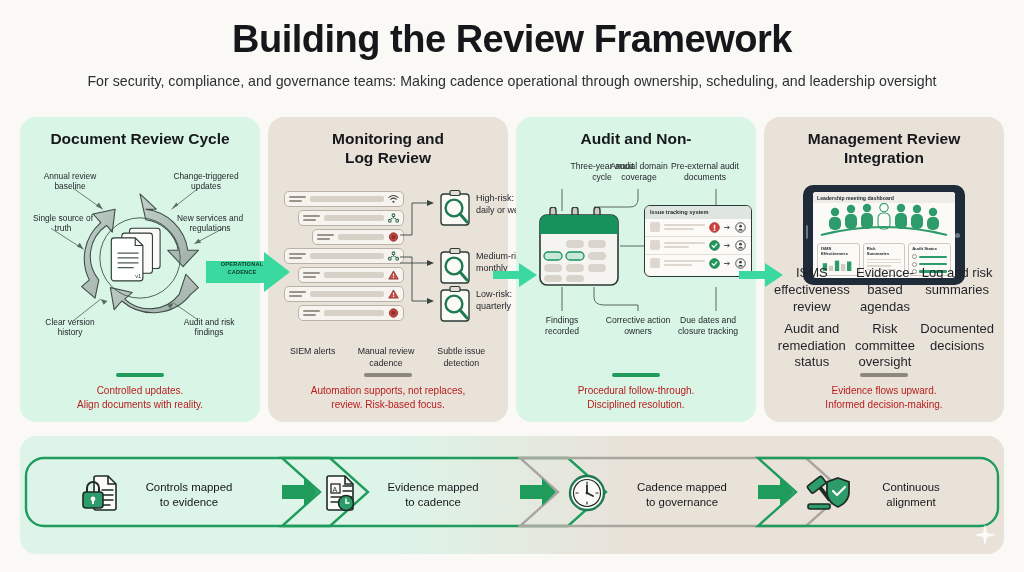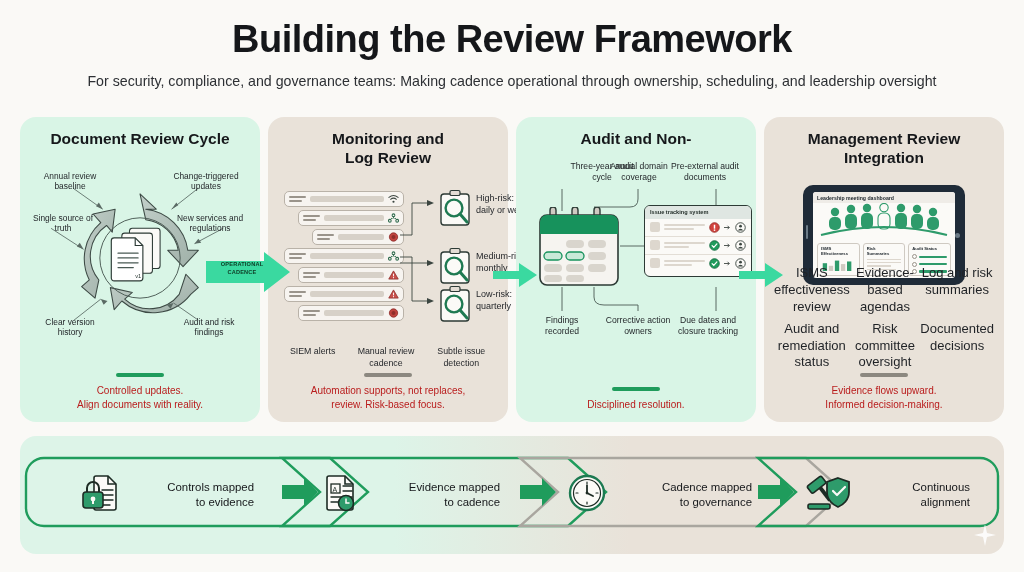--- a/index.html
+++ b/index.html
@@ -104,21 +104,21 @@
   
   .strip{
     position:absolute;left:20px;top:436px;width:984px;height:118px;
     border-radius:16px;overflow:hidden;
   }
   .strip-bg{position:absolute;inset:0;
     background:linear-gradient(90deg,#ddf4e8 0%,#ddf4e8 38%,#e9e2d9 62%,#e9e2d9 100%);}
   .strip-inner{position:relative;width:100%;height:100%;}
   .chev-label{
     position:absolute;font-size:11.4px;line-height:1.32;
-    color:#15171a;text-align:right;
+    color:#15171a;text-align:center;
   }
   .strip-cap{
     position:absolute;left:0;bottom:11px;width:100%;
     text-align:center;font-size:13px;color:#15171a;
   }
   .sparkle{position:absolute;right:6px;bottom:6px;}
 </style>
 </head>
 <body>
 
@@ -470,20 +470,21 @@
               <path d="M190 0 V24"></path>
           </g>
         </svg>
 
         <div class="p3lab" style="left:4px;top:160px;width:64px;">Findings recorded</div>
         <div class="p3lab" style="left:76px;top:160px;width:72px;">Corrective action owners</div>
         <div class="p3lab" style="right:0px;top:160px;width:76px;">Due dates and closure tracking</div>
       </div>
       <div class="p-divider"></div>
       <div class="p-footer">
+        <div>Procedural follow-through.</div>
         <div>Disciplined resolution.</div>
       </div>
     </div>
 
     <div class="panel beige">
       <div class="p-title">
         <div>Management Review</div>
         <div>Integration</div>
       </div>
       <div class="p-body">

